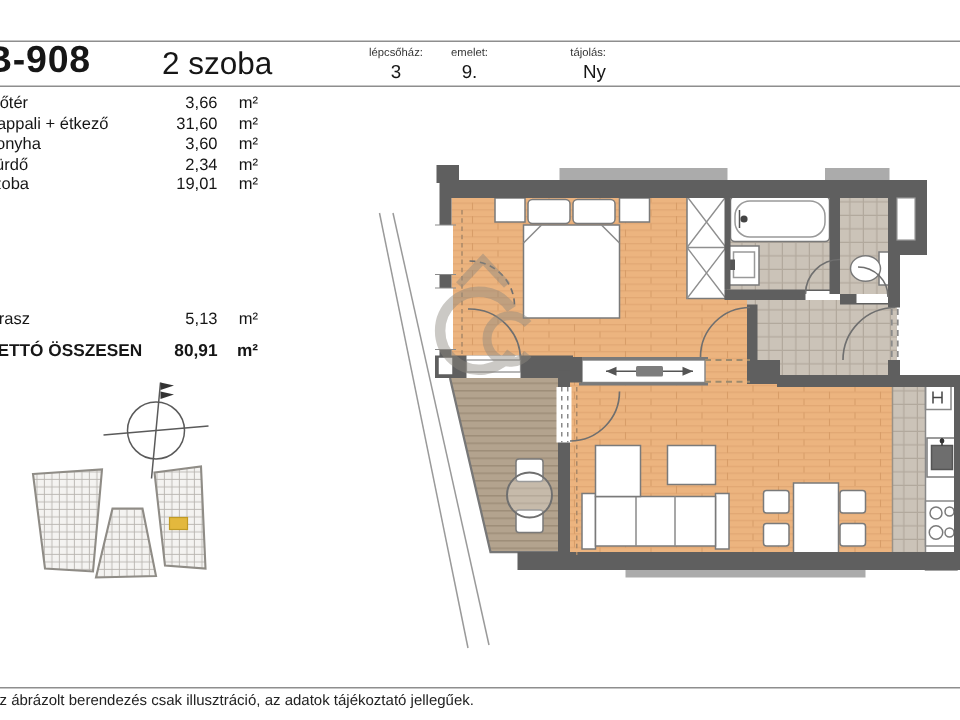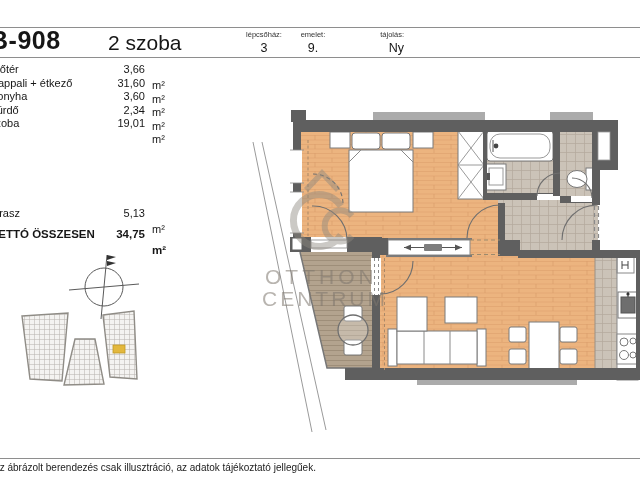--- a/index.html
+++ b/index.html
@@ -7,21 +7,21 @@
           font-family:"Liberation Sans","DejaVu Sans",sans-serif;color:#161616;}
   .hline{position:absolute;left:0;width:640px;height:1px;background:#8e8e8e;}
   #title{position:absolute;left:-10px;top:26px;font-size:25px;font-weight:bold;letter-spacing:.5px;}
   #roomcount{position:absolute;left:108px;top:31px;font-size:21px;text-align:center;}
   .metacol{position:absolute;top:30px;width:80px;text-align:center;}
   .metacol .mlabel{font-size:7.5px;color:#333;display:block;}
   .metacol .mvalue{font-size:12.5px;display:block;margin-top:2px;}
   .roomrow{position:absolute;left:-10px;width:182px;height:14px;font-size:11px;}
   .roomrow .rname{position:absolute;left:0;top:0;white-space:nowrap;}
   .roomrow .rval{position:absolute;right:27px;top:0;text-align:center;}
-  .roomrow .runit{position:absolute;right:0;top:16px;width:20px;text-align:left;}
+  .roomrow .runit{position:absolute;right:0;top:0;width:20px;text-align:right;}
   .roomrow.total{font-weight:bold;font-size:11.5px;}
   #footer-text{position:absolute;left:-7px;top:462px;font-size:10px;color:#222;white-space:nowrap;}
   .wm{position:absolute;font-size:21px;letter-spacing:4px;color:rgba(125,119,110,0.55);white-space:nowrap;}
   #wm1{left:265px;top:265px;}
   #wm2{left:262px;top:287px;letter-spacing:3px;}
   svg{position:absolute;left:0;top:0;}
 </style>
 </head>
 <body>
 
@@ -74,21 +74,21 @@
         <span class="rval">19,01</span>
         <span class="runit">m²</span>
       </div>
       <div class="roomrow" style="top: 207px;">
         <span class="rname">terasz</span>
         <span class="rval">5,13</span>
         <span class="runit">m²</span>
       </div>
       <div class="roomrow total" style="top: 228px;">
         <span class="rname">NETTÓ ÖSSZESEN</span>
-        <span class="rval">34,75</span>
+        <span class="rval">80,91</span>
         <span class="runit">m²</span>
       </div>
     </div>
 
   <svg width="640" height="480" viewBox="0 0 640 480">
     <defs>
       <pattern id="wood" width="34" height="9" patternUnits="userSpaceOnUse">
         <rect width="34" height="9" fill="#ecb47f"></rect>
         <path d="M0 .5H34 M0 5H34" stroke="#dfa470" stroke-width="0.7"></path>
         <path d="M9 0V5 M26 5V9" stroke="#d89d68" stroke-width="0.7"></path>
@@ -275,17 +275,15 @@
       <rect x="113" y="345" width="12" height="8" fill="#e3b83d" stroke="#c09a25" stroke-width="0.8"></rect>
     </g>
 
     <g stroke="#8d887f" fill="none" opacity="0.45">
       <path d="M306 190 L322 173 L338 190" stroke-width="5.5"></path>
       <path d="M341 206 A26 26 0 1 0 341 235" stroke-width="7"></path>
       <path d="M352 216 A15.5 15.5 0 1 0 352 236" stroke-width="6"></path>
     </g>
   </svg>
 
-  <div id="wm1" class="wm">OTTHON</div>
-  <div id="wm2" class="wm">CENTRUM</div>
 
   <div id="footer-text">Az ábrázolt berendezés csak illusztráció, az adatok tájékoztató jellegűek.</div>
 </div>
 
 </body></html>

